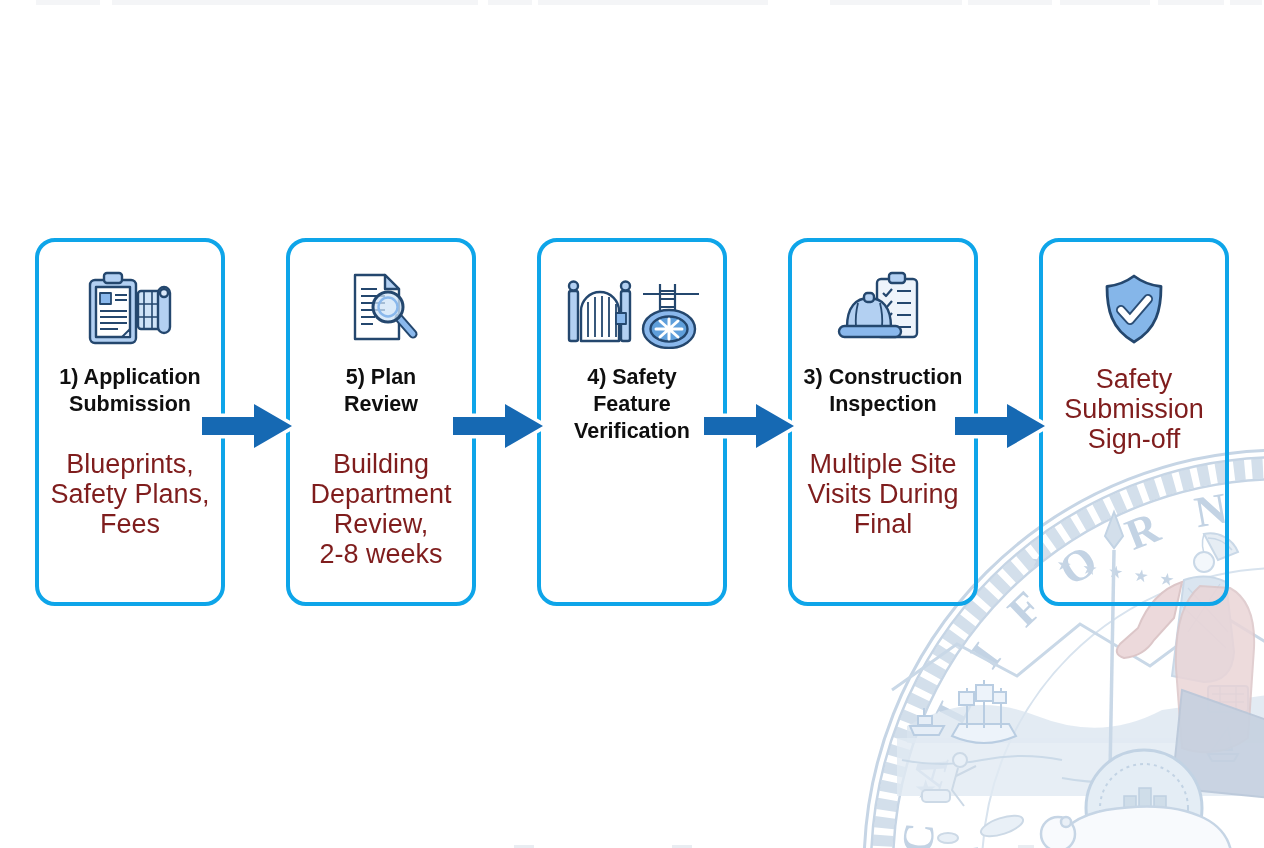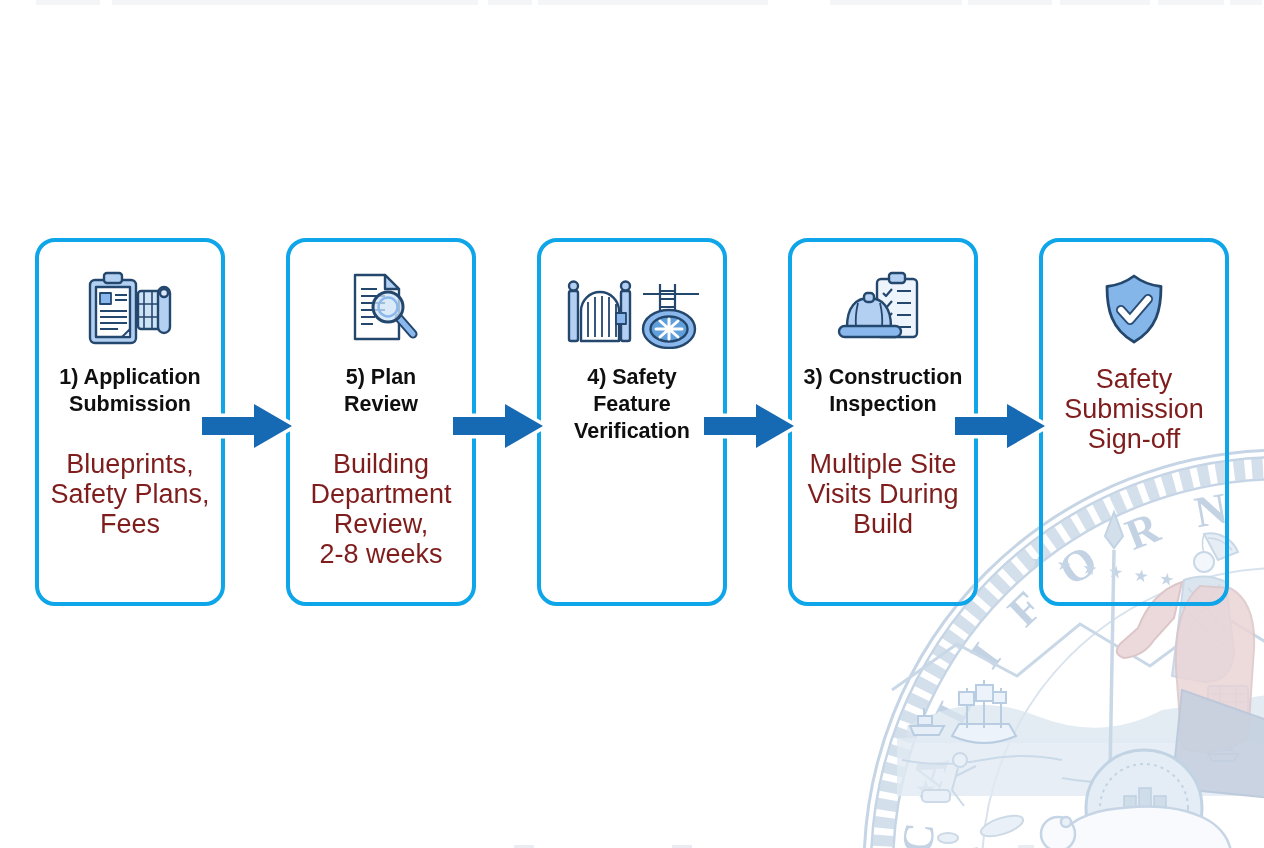--- a/index.html
+++ b/index.html
@@ -260,21 +260,21 @@
           <rect x="29" y="22" width="10" height="9" rx="3.5" fill="#b3d0f2"></rect>
           <path d="M23 32 q-3 12 -2 24 M45 32 q3 12 2 24" fill="none" stroke-width="1.8"></path>
           <rect x="4" y="55" width="62" height="11" rx="5.5" fill="#8ab8ec"></rect>
         </g>
       </svg>
     </div>
     <div class="card-title">3) Construction
 Inspection</div>
     <div class="card-body">Multiple Site
 Visits During
-Build</div>
+Final</div>
   </div>
 
   <div class="card">
     <div class="icon-box">
       <svg width="78" height="78" viewBox="0 0 78 78">
         <path d="M39 5 C47 11 57 14.5 66 15.5 C66 38 62 58 39 71 C16 58 12 38 12 15.5 C21 14.5 31 11 39 5 Z" fill="#85b6e9" stroke="#24476e" stroke-width="2.8" stroke-linejoin="round"></path>
         <path d="M26 39 L35 49 L53 28" fill="none" stroke="#2a4d75" stroke-width="10" stroke-linecap="round" stroke-linejoin="round"></path>
         <path d="M26 39 L35 49 L53 28" fill="none" stroke="#ffffff" stroke-width="6.2" stroke-linecap="round" stroke-linejoin="round"></path>
       </svg>
     </div>

